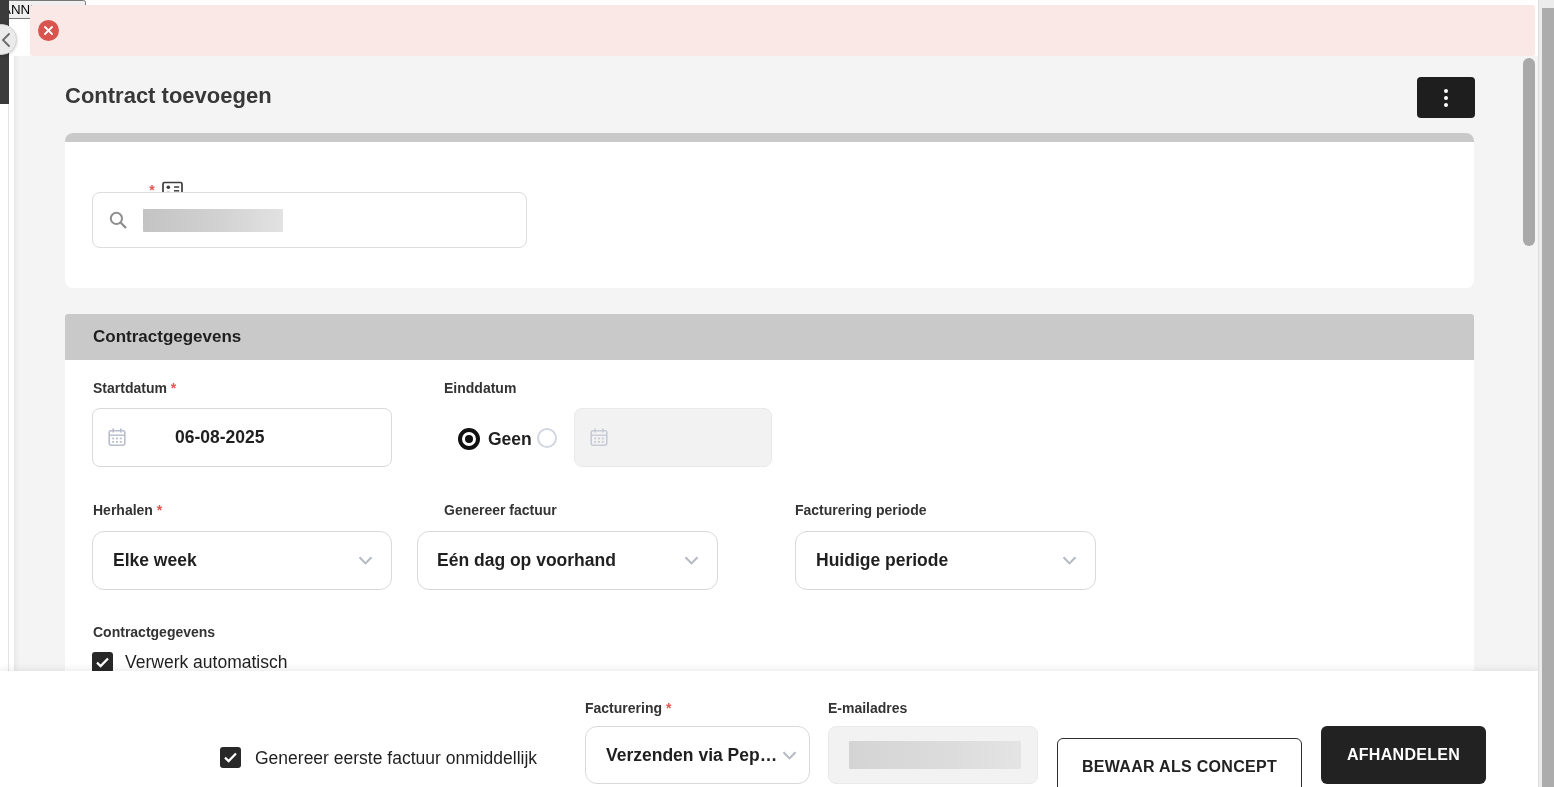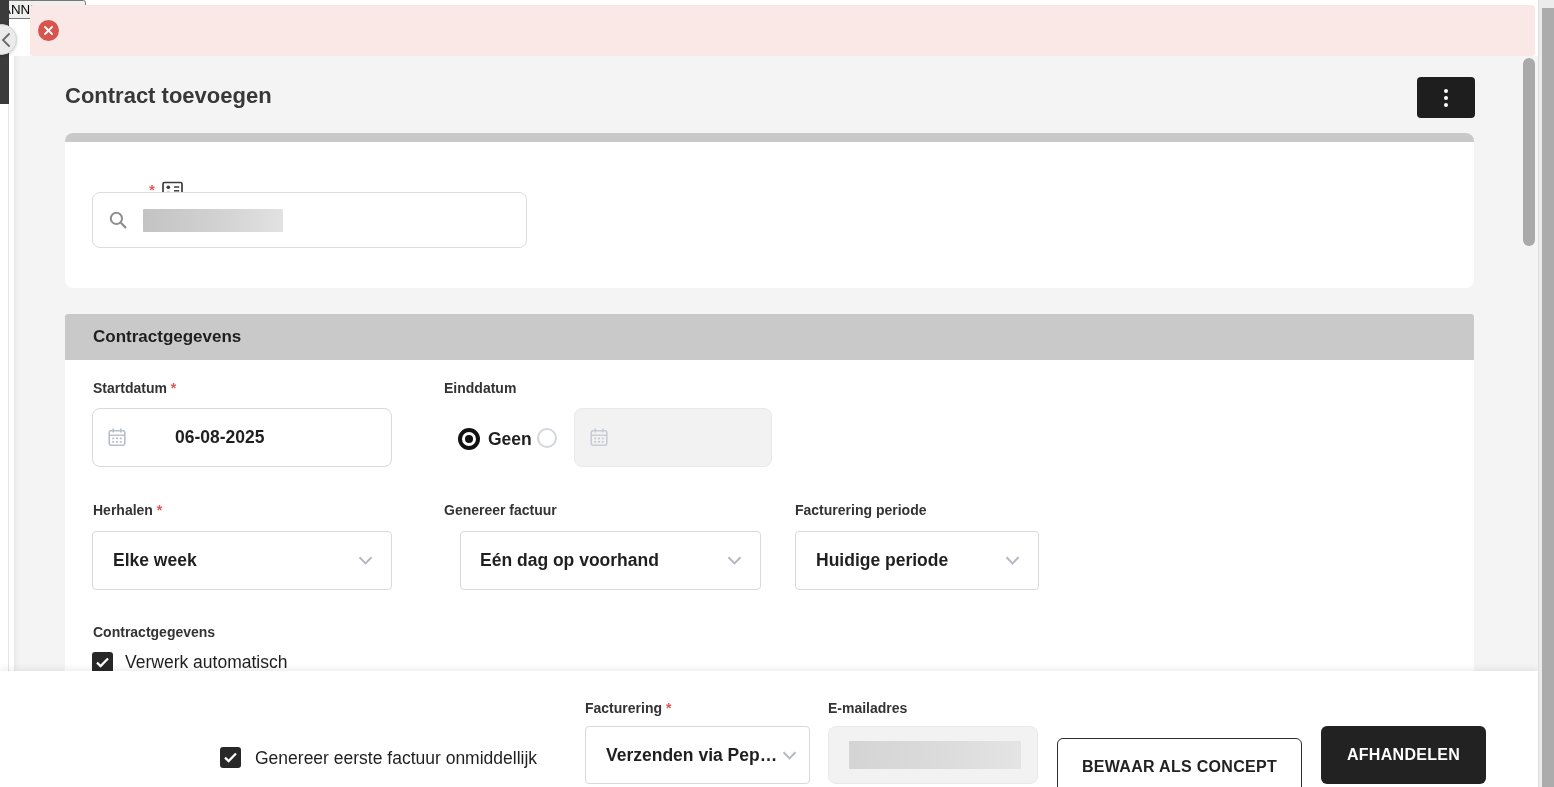--- a/index.html
+++ b/index.html
@@ -79,21 +79,21 @@
   .field-label { position:absolute; font-size:14px; font-weight:700; color:#333; white-space:nowrap; }
 
   .input-box {
     position:absolute; height:59px; background:#fff; border:1px solid #d9d9d9; border-radius:8px;
     display:flex; align-items:center; padding-left:14px; cursor:pointer;
   }
   .input-box.disabled { background:#f2f2f3; border-color:#e9e9eb; cursor:default; }
   .input-value { font-size:17.5px; font-weight:700; color:#1f1f1f; margin-left:12px; white-space:nowrap; }
 
   .select-box {
-    position:absolute; height:59px; background:#fff; border:1px solid #d9d9d9; border-radius:4px;
+    position:absolute; height:59px; background:#fff; border:1px solid #d9d9d9; border-radius:12px;
     display:flex; align-items:center; justify-content:space-between;
     padding:0 18px 0 20px; cursor:pointer;
   }
   .select-box .input-value { margin-left:0; }
 
   .radio { border-radius:50%; background:#fff; cursor:pointer; }
   .radio.sel { position:absolute; left:458px; top:428px; width:22px; height:22px; border:4px solid #121212;
                display:flex; align-items:center; justify-content:center; }
   .radio.sel i { width:8px; height:8px; border-radius:50%; background:#121212; }
   .radio.unsel { position:absolute; left:537px; top:428px; width:20px; height:20px; border:2px solid #d3d6de; }
@@ -266,33 +266,33 @@
   <span>
     <svg width="15" height="9" viewBox="0 0 15 9">
         <polyline points="1.5,1.2 7.5,7.4 13.5,1.2" fill="none" stroke="#b4b8c2" stroke-width="2"></polyline>
       </svg>
   </span>
 </div>
 
 <div class="field-label" style="left:444px; top:502px;">
   <span>Genereer factuur</span>
 </div>
-<div class="select-box" style="left:460px; top:531px; width:301px;padding-left:19px;">
+<div class="select-box" style="left:417px; top:531px; width:301px;padding-left:19px;">
   <span class="input-value">Eén dag op voorhand</span>
   <span>
     <svg width="15" height="9" viewBox="0 0 15 9">
         <polyline points="1.5,1.2 7.5,7.4 13.5,1.2" fill="none" stroke="#b4b8c2" stroke-width="2"></polyline>
       </svg>
   </span>
 </div>
 
 <div class="field-label" style="left:795px; top:502px;">
   <span>Facturering periode</span>
 </div>
-<div class="select-box" style="left:795px; top:531px; width:244px;">
+<div class="select-box" style="left:795px; top:531px; width:301px;">
   <span class="input-value">Huidige periode</span>
   <span>
     <svg width="15" height="9" viewBox="0 0 15 9">
         <polyline points="1.5,1.2 7.5,7.4 13.5,1.2" fill="none" stroke="#b4b8c2" stroke-width="2"></polyline>
       </svg>
   </span>
 </div>
 
 
 <div class="field-label" style="left:93px; top:624px;">

